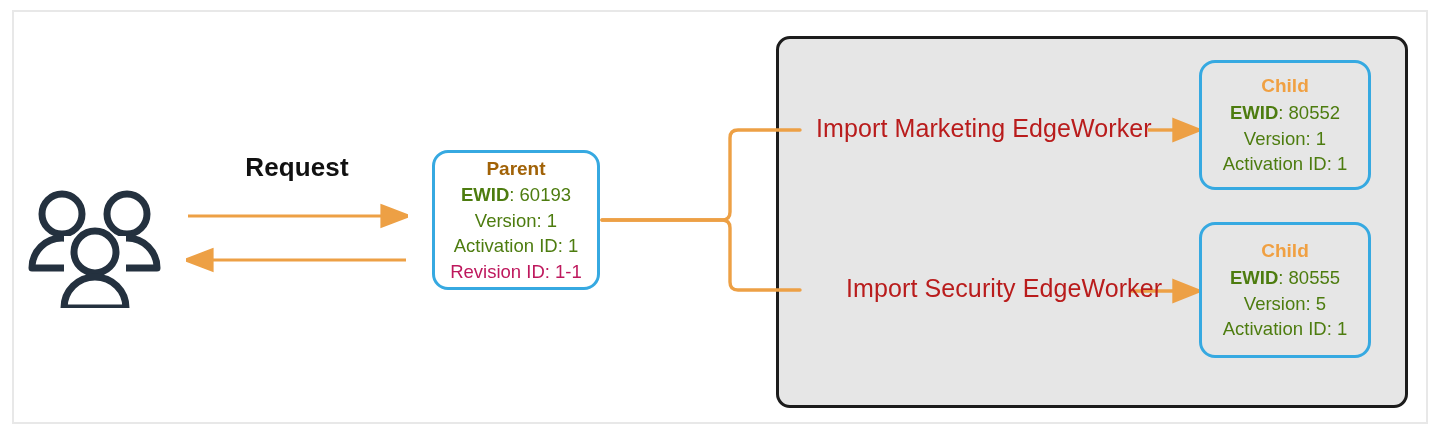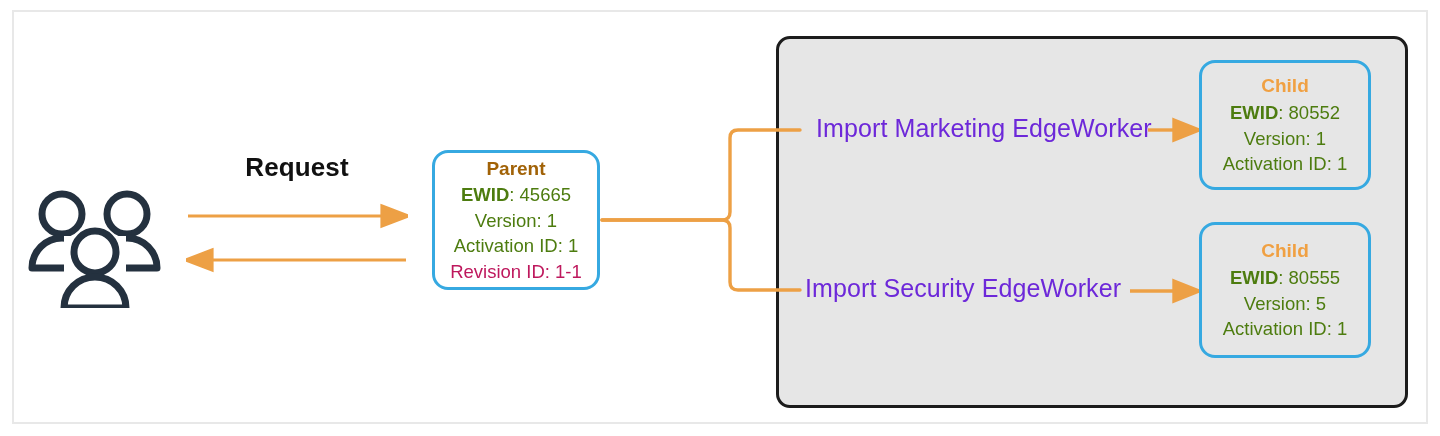--- a/index.html
+++ b/index.html
@@ -138,26 +138,26 @@
     top: 0;
     width: 1440px;
     height: 436px;
     pointer-events: none;
   }
 
   
   .import-label {
     position: absolute;
     font-size: 25px;
-    color: #6d28d9;
+    color: #b91c1c;
     white-space: nowrap;
     letter-spacing: .1px;
   }
   .import-label.marketing { left: 816px; top: 114px; }
-  .import-label.security  { left: 805px; top: 274px; }
+  .import-label.security  { left: 846px; top: 274px; }
 </style>
 </head>
 <body>
 
 <div id="canvas">
 
   <div class="outer-frame"></div>
 
   <div class="grey-panel"></div>
 
@@ -186,21 +186,21 @@
         <line x1="2" y1="26" x2="198" y2="26"></line>
         <polygon points="196,16 222,26 196,36"></polygon>
         <line x1="24" y1="70" x2="220" y2="70"></line>
         <polygon points="26,60 0,70 26,80"></polygon>
       </g>
     </svg>
   </div>
 
   <div class="node-box parent">
     <div class="node-title parent-title">Parent</div>
-    <div class="node-line"><span class="k">EWID</span><span>: </span><span>45665</span></div>
+    <div class="node-line"><span class="k">EWID</span><span>: </span><span>60193</span></div>
     <div class="node-line"><span>Version</span><span>: </span><span>1</span></div>
     <div class="node-line"><span>Activation ID</span><span>: </span><span>1</span></div>
     <div class="node-line revision">Revision ID: 1-1</div>
   </div>
 
   <svg class="connector-svg" viewBox="0 0 1440 436" xmlns="http://www.w3.org/2000/svg">
     <g fill="none" stroke="#eda045" stroke-width="3.4" stroke-linecap="round" stroke-linejoin="round">
       <path d="M602 220 H722 Q730 220 730 212 V138 Q730 130 738 130 H800"></path>
       <path d="M602 220 H722 Q730 220 730 228 V282 Q730 290 738 290 H800"></path>
     </g>

